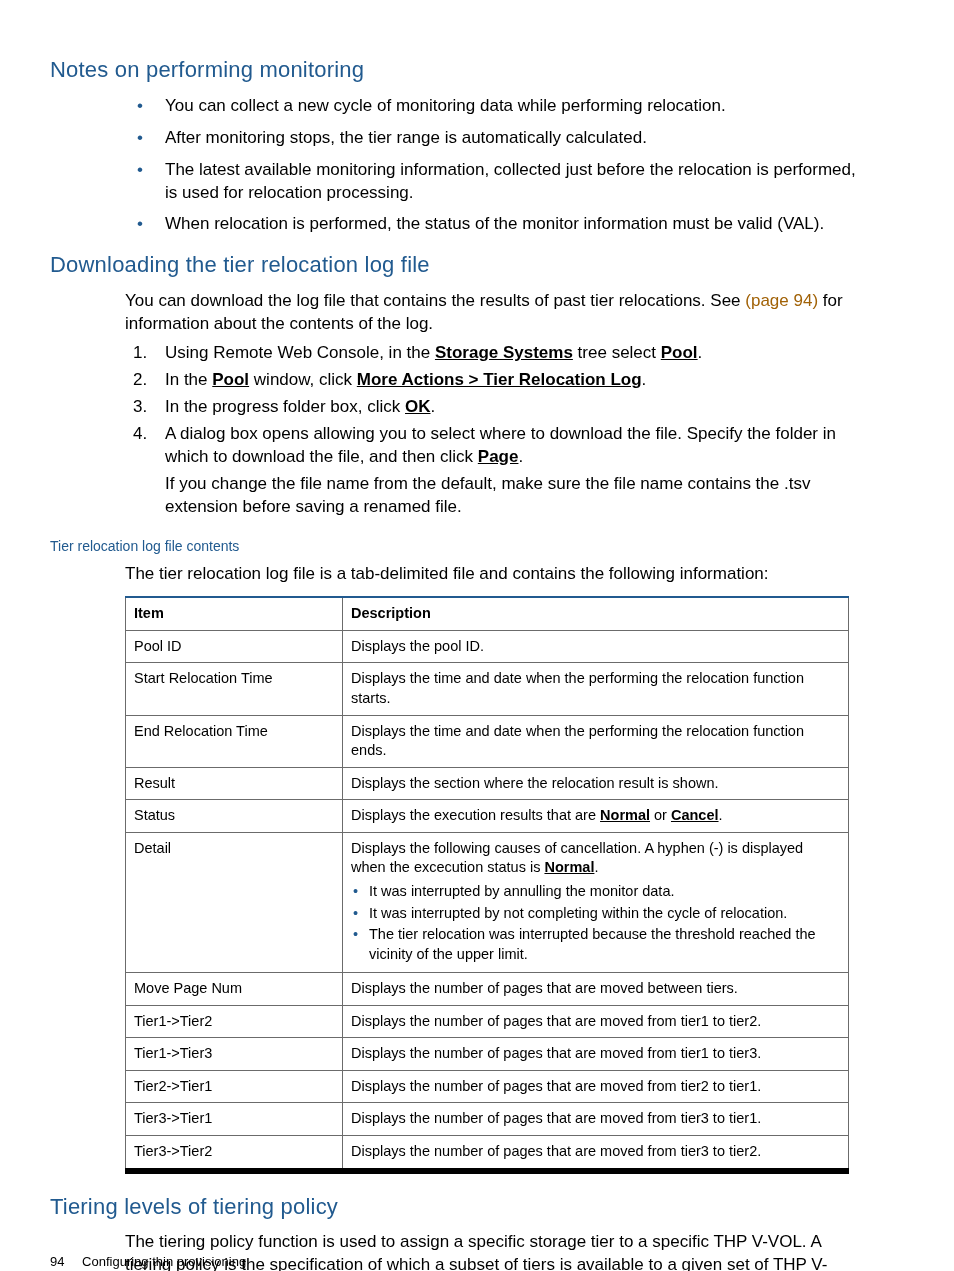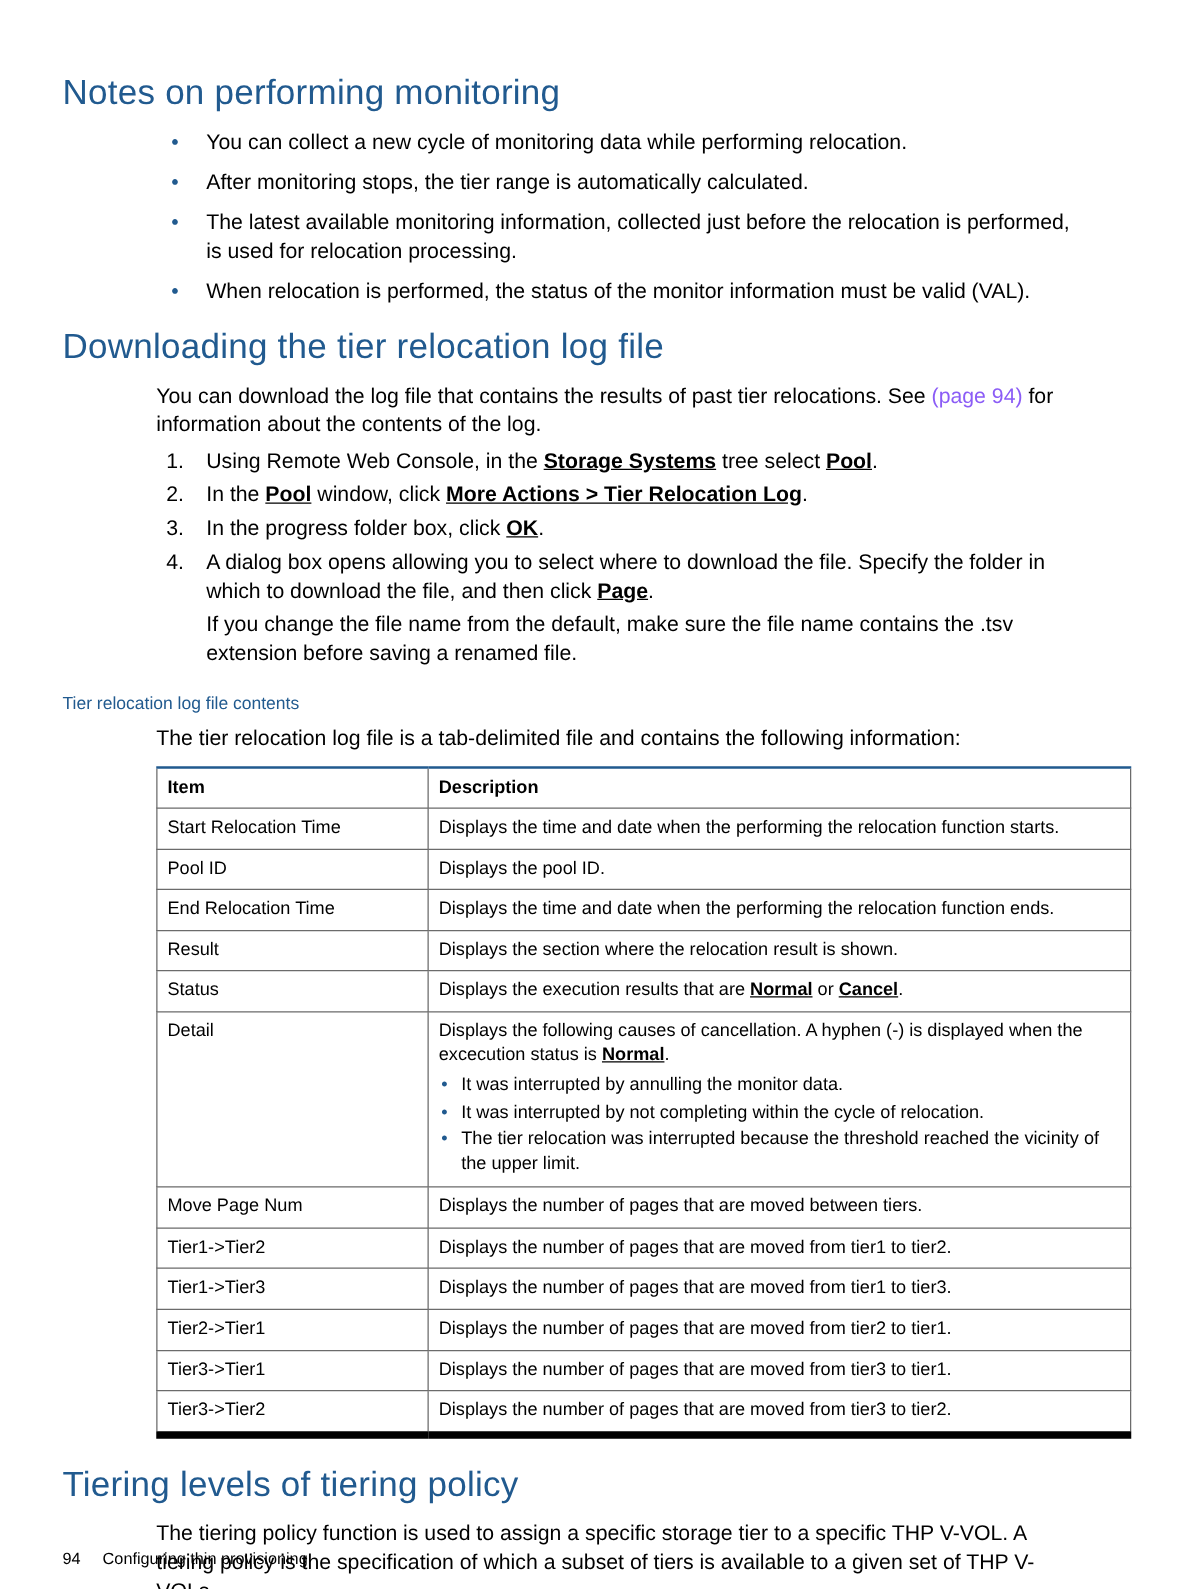--- a/index.html
+++ b/index.html
@@ -13,21 +13,21 @@
     font-size: 17px;
     line-height: 1.35;
     position: relative;
     box-sizing: border-box;
     padding: 55px 86px 0 50px;
   }
   h2 {
     font-family: "Futura", "Trebuchet MS", Arial, sans-serif;
     color: #215a8f;
     font-weight: 400;
-    font-size: 28px;
+    font-size: 22px;
     margin: 0 0 10px 0;
     letter-spacing: 0.2px;
   }
   h3 {
     font-family: "Futura", "Trebuchet MS", Arial, sans-serif;
     color: #215a8f;
     font-weight: 400;
     font-size: 14px;
     margin: 18px 0 8px 0;
   }
@@ -70,27 +70,27 @@
     left: 8px;
     top: 0;
   }
   .step-sub {
     margin-top: 4px;
   }
   p.intro {
     margin: 0 0 6px 0;
   }
   a.xref {
-    color: #8b5cf6;
+    color: #a16207;
     text-decoration: none;
   }
   b { font-weight: 700; text-decoration: underline; }
   table.data {
     border-collapse: collapse;
-    width: 780px;
+    width: 724px;
     margin: 10px 0 18px 75px;
     font-size: 14.5px;
   }
   table.data th, table.data td {
     border: 1px solid #6b6b6b;
     text-align: left;
     vertical-align: top;
     padding: 6px 8px 6px 8px;
   }
   table.data thead tr {
@@ -171,26 +171,26 @@
 
 <table class="data">
   <thead>
     <tr>
       <th class="itemcol">Item</th>
       <th>Description</th>
     </tr>
   </thead>
   <tbody>
     <tr>
+      <td class="itemcol">Pool ID</td>
+      <td>Displays the pool ID.</td>
+    </tr>
+    <tr>
       <td class="itemcol">Start Relocation Time</td>
       <td>Displays the time and date when the performing the relocation function starts.</td>
-    </tr>
-    <tr>
-      <td class="itemcol">Pool ID</td>
-      <td>Displays the pool ID.</td>
     </tr>
     <tr>
       <td class="itemcol">End Relocation Time</td>
       <td>Displays the time and date when the performing the relocation function ends.</td>
     </tr>
     <tr>
       <td class="itemcol">Result</td>
       <td>Displays the section where the relocation result is shown.</td>
     </tr>
     <tr>

